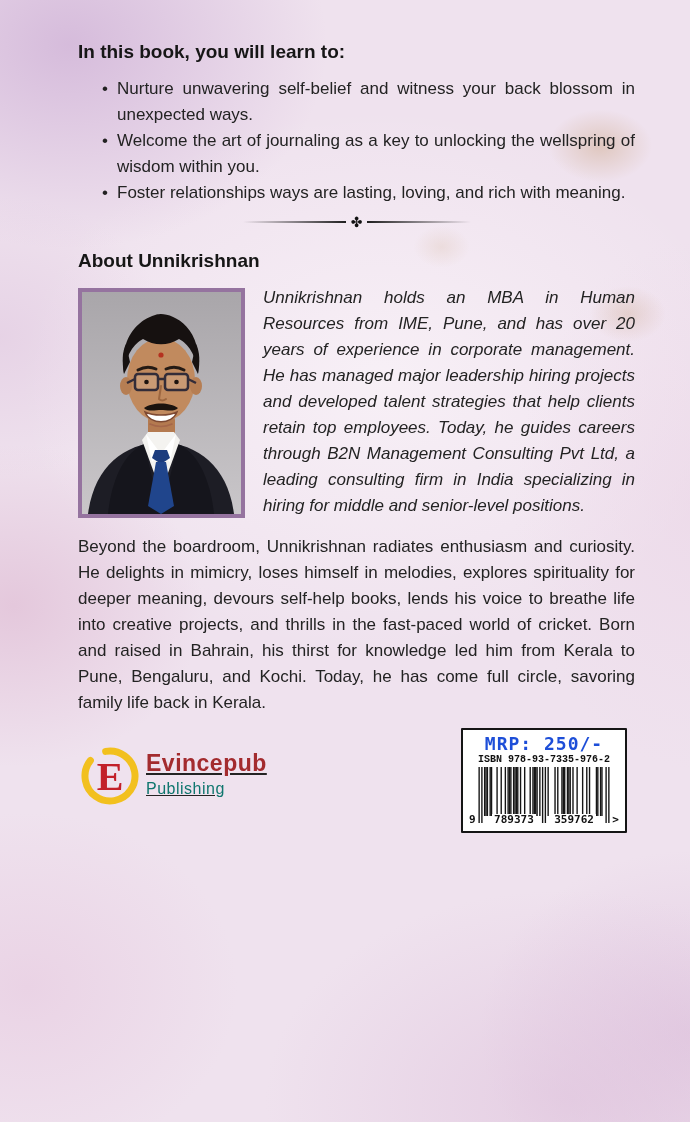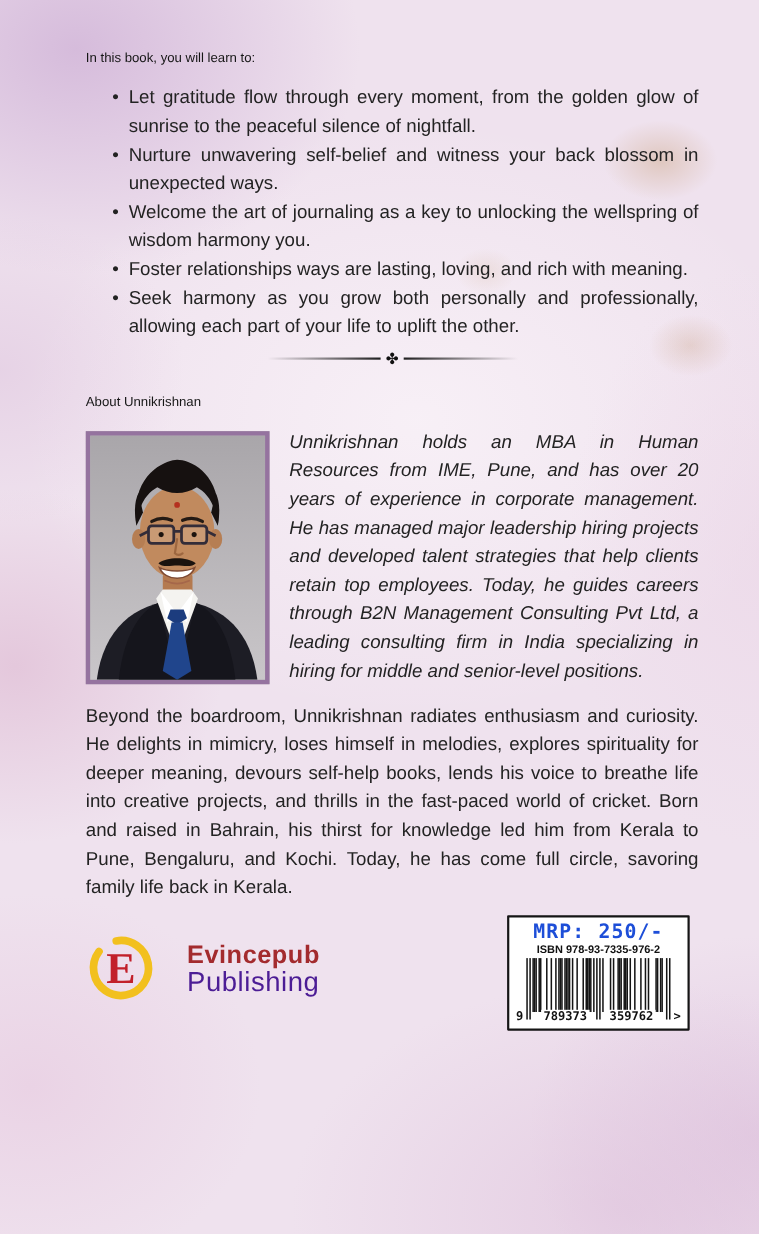--- a/index.html
+++ b/index.html
@@ -15,68 +15,66 @@
       radial-gradient(430px 300px at 82% 98%, rgba(219,187,216,.5), transparent 70%),
       radial-gradient(300px 260px at 100% 92%, rgba(216,184,216,.5), transparent 70%),
       radial-gradient(260px 380px at 101% 45%, rgba(236,214,231,.55), transparent 70%),
       radial-gradient(74px 52px at 87% 13%, rgba(186,136,80,.30), transparent 70%),
       radial-gradient(54px 40px at 91% 28%, rgba(182,132,84,.24), transparent 70%),
       radial-gradient(40px 30px at 64% 22%, rgba(190,145,92,.14), transparent 70%),
       radial-gradient(520px 390px at 55% 34%, rgba(253,249,252,.6), transparent 70%),
       #efe2ee;
   }
   .content{padding:40px 55px 0 78px;}
-  h2{font-size:12px;line-height:24px;margin:0 0 12px 0;color:#161616;font-weight:normal;}
+  h2{font-size:19px;line-height:24px;margin:0 0 12px 0;color:#161616;font-weight:bold;}
   .body-text,.li-text{font-size:17px;line-height:26px;text-align:justify;}
   ul.learn{list-style:none;margin:0;padding:0 0 0 24px;}
   ul.learn li{position:relative;padding-left:15px;font-size:17px;line-height:26px;text-align:justify;}
   ul.learn li::before{content:"\2022";position:absolute;left:0;top:0;color:#222;}
   .divider{display:flex;align-items:center;width:228px;margin:9px auto 20px auto;}
   .divider .dl{flex:1;height:2px;}
   .divider .dl.left{background:linear-gradient(to right, rgba(20,20,20,0), rgba(20,20,20,.95));}
   .divider .dl.right{background:linear-gradient(to left, rgba(20,20,20,0), rgba(20,20,20,.95));}
   .divider .orn{font-size:14px;color:#111;margin:0 5px;line-height:1;}
   .about-block{margin:0 0 12px 0;font-style:italic;}
   .about-block::after{content:"";display:block;clear:both;}
   .photo-frame{
     float:left;width:159px;height:222px;margin:3px 18px 4px 0;
     border:4px solid #95739f;background:#b3b0b3;
   }
   .photo-frame svg{display:block;}
   p{margin:0 0 12px 0;}
   footer{display:flex;justify-content:space-between;align-items:flex-start;margin-top:8px;}
   .logo{display:flex;align-items:center;margin-top:16px;}
-  .logo-text{margin-left:28px;}
+  .logo-text{margin-left:4px;text-decoration:underline;}
   .logo-line1{font-size:23px;line-height:26px;font-weight:bold;color:#a32b2e;letter-spacing:.5px;}
-  .logo-line2{font-size:25px;line-height:26px;color:#4c1d95;letter-spacing:.5px;}
+  .logo-line2{font-size:16px;line-height:26px;color:#0f766e;letter-spacing:.5px;}
   .barcode-box{
     width:150px;background:#fff;border:2px solid #151515;border-radius:1px;
     padding:4px 6px 5px 6px;margin-right:8px;text-align:center;
   }
   .mrp{font-size:18px;font-weight:bold;color:#1d4ed8;letter-spacing:1px;line-height:19px;font-family:"DejaVu Sans Mono",monospace;}
-  .isbn-line{font-size:10px;font-weight:bold;color:#111;font-family:Liberation Sans, sans-serif;letter-spacing:0;line-height:13px;white-space:nowrap;margin-bottom:1px;text-align:center;}
+  .isbn-line{font-size:10px;font-weight:bold;color:#111;font-family:Liberation Mono, monospace;letter-spacing:0;line-height:13px;white-space:nowrap;margin-bottom:1px;text-align:center;}
   .bars{display:block;margin:0 auto;}
   .digits-row{display:flex;justify-content:space-between;align-items:center;
     font-family:"DejaVu Sans Mono",monospace;font-size:11px;font-weight:bold;color:#111;
     margin-top:-9px;position:relative;line-height:12px;}
   .digits-row .grp{background:#fff;padding:0 2px;}
 </style>
 </head>
 <body>
 
 <div class="content">
 
   <h2>In this book, you will learn to:</h2>
 
   <ul class="learn">
-    <li>Let gratitude flow through every moment, from the golden glow of sunrise to the peaceful silence of nightfall.</li>
     <li>Nurture unwavering self-belief and witness your back blossom in unexpected ways.</li>
-    <li>Welcome the art of journaling as a key to unlocking the wellspring of wisdom harmony you.</li>
+    <li>Welcome the art of journaling as a key to unlocking the wellspring of wisdom within you.</li>
     <li>Foster relationships ways are lasting, loving, and rich with meaning.</li>
-    <li>Seek harmony as you grow both personally and professionally, allowing each part of your life to uplift the other.</li>
   </ul>
 
   <div class="divider">
     <span class="dl left"></span>
     <span class="orn">✤</span>
     <span class="dl right"></span>
   </div>
 
   <h2>About Unnikrishnan</h2>
 

